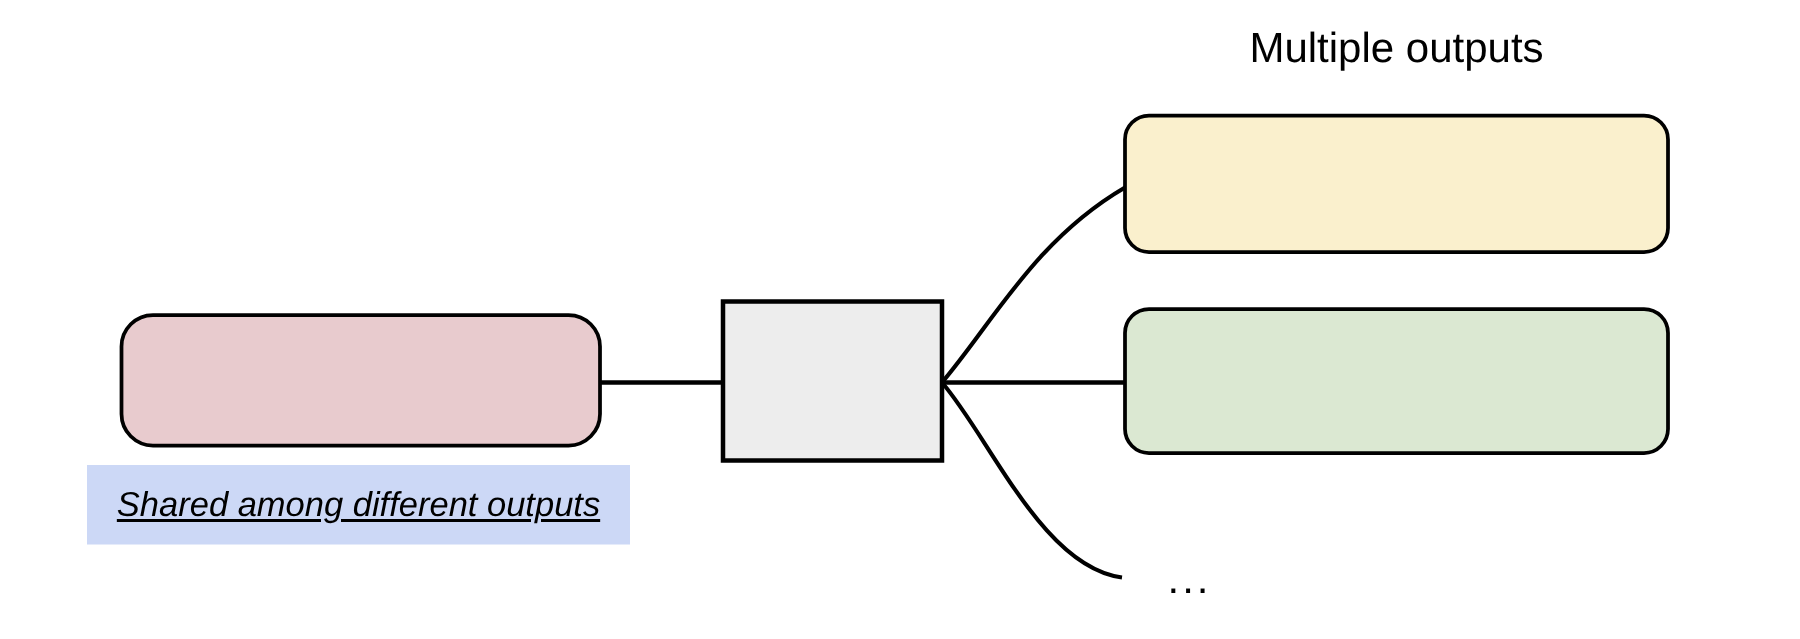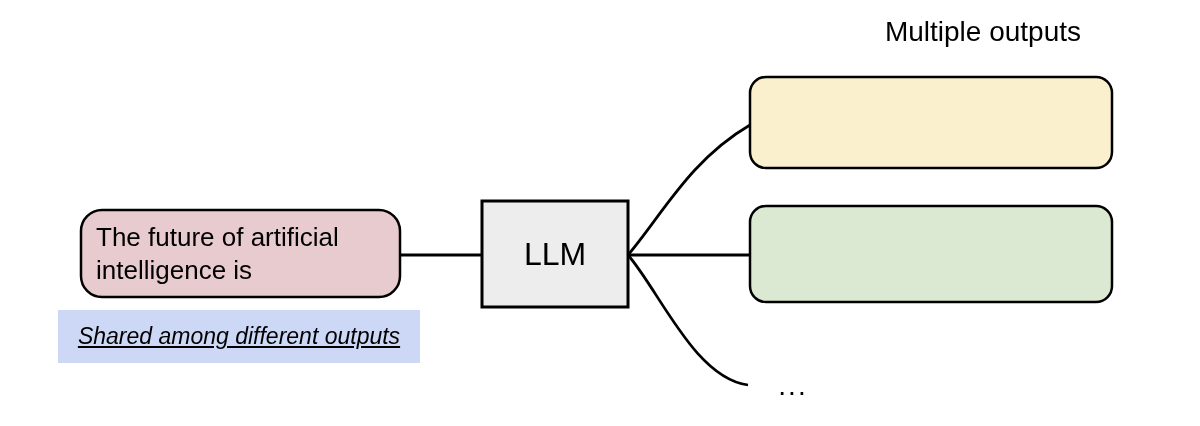--- a/index.html
+++ b/index.html
@@ -6,21 +6,21 @@
   body { font-family: "Liberation Sans", sans-serif; color: #000000; }
   .canvas {
     position: relative;
     width: 1200px;
     height: 426px;
     background: #ffffff;
     overflow: hidden;
   }
   .canvas > svg { position: absolute; left: 0; top: 0; }
   .label { position: absolute; white-space: pre-line; }
-  .title { font-size: 28px; line-height: 34px; text-align: right; }
+  .title { font-size: 28px; line-height: 34px; text-align: center; }
   .prompt-title { left: 141px; top: 153px; width: 200px; }
   .outputs-title { left: 781px; top: 15px; width: 300px; }
   .prompt-box-text {
     left: 96px; top: 221px; width: 290px;
     font-size: 26px; line-height: 33px; text-align: left;
   }
   .note-text {
     left: 58px; top: 310px; width: 362px; height: 53px;
     display: flex; align-items: center; justify-content: center;
     font-size: 23px; font-style: italic; text-decoration: underline;
@@ -53,24 +53,21 @@
 
     <rect x="81" y="210" width="319" height="87" rx="21" stroke-width="2.5" stroke="#000000" fill="#e8cbce"></rect>
 
     <rect x="482" y="201" width="146" height="106" stroke-width="3" stroke="#000000" fill="#ededed"></rect>
 
     <rect x="750" y="77" width="362" height="91" rx="16" stroke-width="2.5" stroke="#000000" fill="#faf0cd"></rect>
     <rect x="750" y="206" width="362" height="96" rx="16" stroke-width="2.5" stroke="#000000" fill="#dbe8d2"></rect>
   </svg>
 
 
-  <div class="label prompt-box-text">The future of artificial
-intelligence is</div>
 
   <div class="label note-text">Shared among different outputs</div>
 
-  <div class="label llm-label">LLM</div>
 
   <div class="label title outputs-title">Multiple outputs</div>
 
   <div class="label ellipsis-label">...</div>
 
 </div>
 
 </body></html>

